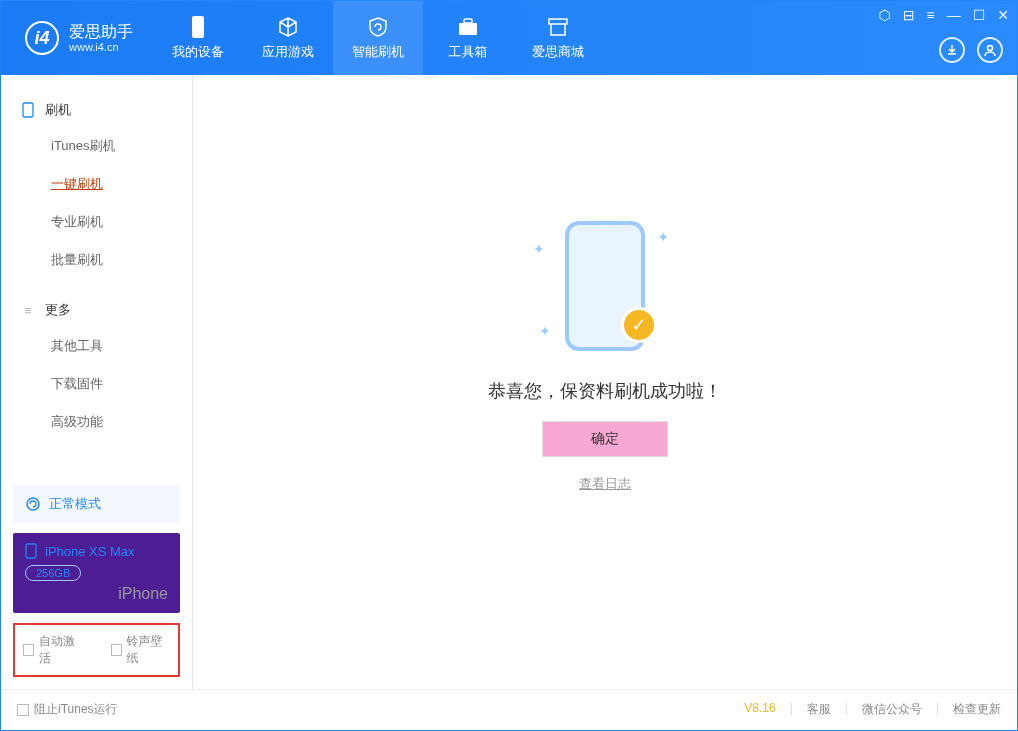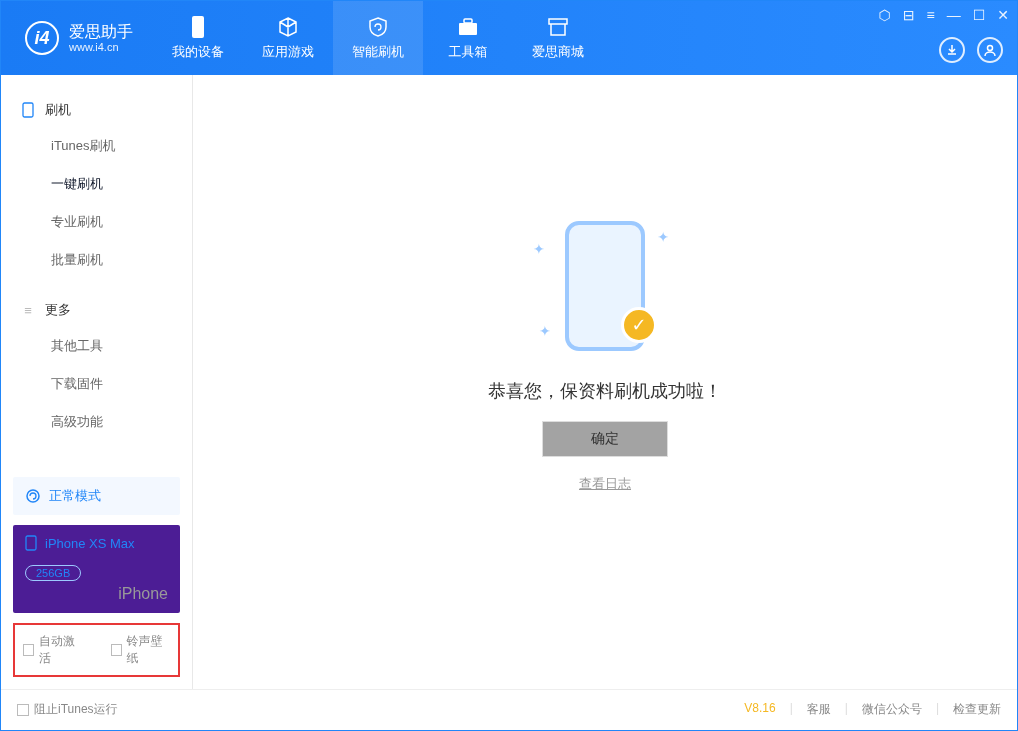--- a/index.html
+++ b/index.html
@@ -20,42 +20,42 @@
 .window-ctrls { position: absolute; right: 8px; top: 6px; display: flex; gap: 12px; align-items: center; }
 .window-ctrls span { cursor: pointer; opacity: 0.9; font-size: 14px; }
 .right-icons { position: absolute; right: 14px; top: 36px; display: flex; gap: 12px; }
 .circle-icon { width: 26px; height: 26px; border: 2px solid rgba(255,255,255,0.85); border-radius: 50%; display: flex; align-items: center; justify-content: center; cursor: pointer; }
 
 .body-area { display: flex; height: 614px; }
 .sidebar { width: 192px; border-right: 1px solid #e8e8e8; padding-top: 18px; font-size: 13px; color: #555; display: flex; flex-direction: column; }
 .side-section-title { display: flex; align-items: center; gap: 10px; padding: 8px 20px; color: #333; font-weight: 500; }
 .side-icon { width: 14px; height: 14px; display: inline-flex; align-items: center; justify-content: center; color: #2186f8; }
 .side-item { padding: 10px 20px 10px 50px; cursor: pointer; color: #666; }
-.side-item.active { color: #0f172a; }
+.side-item.active { color: #c2410c; text-decoration: underline; }
 .side-spacer { flex: 1; }
 
 .device-panel { margin: 0 12px 10px; }
 .mode-box { background: #f3f8ff; border-radius: 2px; padding: 10px 12px; display: flex; align-items: center; gap: 8px; color: #2186f8; font-size: 13px; margin-bottom: 10px; }
 .device-box { background: #4c1d95; border-radius: 2px; padding: 10px 12px; }
 .device-name { color: #2186f8; font-weight: 500; font-size: 13px; display: flex; align-items: center; gap: 8px; }
-.device-storage { display: inline-block; margin-top: 14px; padding: 1px 10px; border: 1px solid #9cc9ff; border-radius: 10px; color: #2186f8; font-size: 11px; }
+.device-storage { display: inline-block; margin-top: 6px; padding: 1px 10px; border: 1px solid #9cc9ff; border-radius: 10px; color: #2186f8; font-size: 11px; }
 .device-type { color: #999; font-size: 16px; margin-top: 4px; text-align: right; }
 
 .checkbox-row { border: 2px solid #e73838; margin: 0 12px 12px; padding: 8px 8px; display: flex; gap: 28px; font-size: 12px; color: #888; }
 .cb { display: flex; align-items: center; gap: 5px; cursor: pointer; }
 .cb-box { width: 12px; height: 12px; border: 1px solid #bbb; background: white; }
 
 .main { flex: 1; display: flex; flex-direction: column; align-items: center; justify-content: center; gap: 18px; padding-bottom: 60px; }
 .success-illus { position: relative; width: 180px; height: 150px; display: flex; align-items: center; justify-content: center; }
 .phone-shape { width: 80px; height: 130px; border: 4px solid #9cc9ff; border-radius: 14px; background: #eaf4ff; position: relative; }
 .check-badge { position: absolute; right: 38px; bottom: 18px; width: 36px; height: 36px; border-radius: 50%; background: #f5b823; display: flex; align-items: center; justify-content: center; color: white; font-size: 18px; border: 3px solid white; }
 .sparkle { position: absolute; color: #9cc9ff; font-size: 14px; }
 .s1 { left: 18px; top: 30px; } .s2 { right: 26px; top: 18px; } .s3 { left: 24px; bottom: 22px; }
 .success-text { font-size: 18px; color: #333; }
-.ok-btn { padding: 8px 48px; border: 1px solid #ddd; background: #a3a3a3; cursor: pointer; font-size: 14px; color: #333; }
+.ok-btn { padding: 8px 48px; border: 1px solid #ddd; background: #f9a8d4; cursor: pointer; font-size: 14px; color: #333; }
 .log-link { color: #999; font-size: 13px; text-decoration: underline; cursor: pointer; }
 
 .footer { height: 40px; border-top: 1px solid #eee; display: flex; align-items: center; padding: 0 16px; font-size: 12px; color: #888; }
 .footer-left { display: flex; align-items: center; gap: 6px; }
 .footer-right { margin-left: auto; display: flex; align-items: flex-start; gap: 14px; }
 .footer-right .sep { color: #ddd; }
 .footer-link { cursor: pointer; color: #888; }
 </style>
 </head>
 <body>

